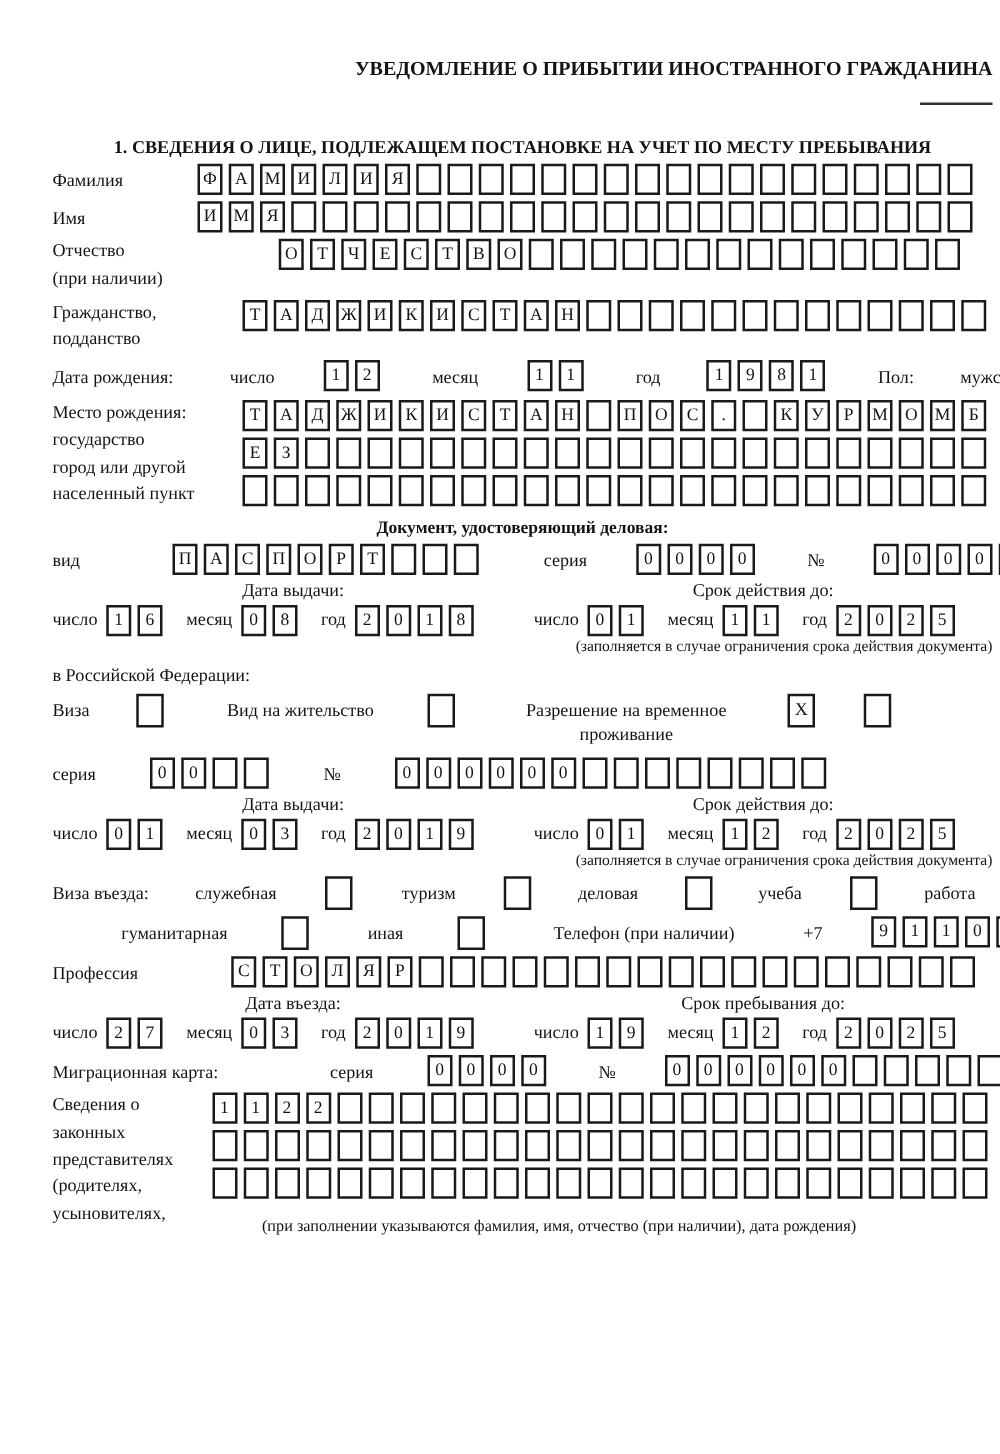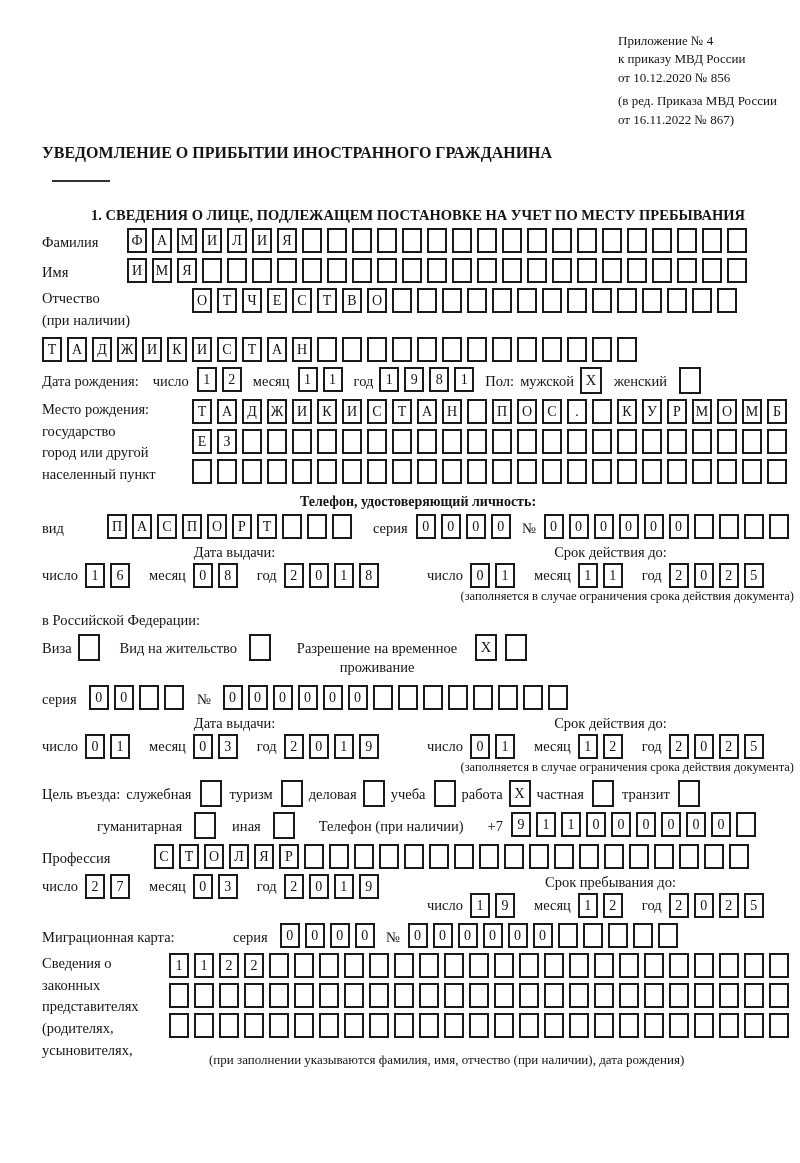--- a/index.html
+++ b/index.html
@@ -6,25 +6,25 @@
   .page {
     width:800px; height:1163px; box-sizing:border-box;
     padding:32px 6px 0 42px; overflow:hidden;
     font-family:"Liberation Serif","DejaVu Serif",serif;
     color:#131313; background:#ffffff;
   }
   
   .appendix { margin-left:576px; font-size:13px; line-height:1.42; }
   .appendix .gap { margin-top:5px; }
   .forma { text-align:right; margin:14px 32px 0 0; font-weight:bold; font-size:15px; }
-  .title { text-align:left; font-weight:bold; font-size:16px; margin-top:12px; line-height:1.5; }
+  .title { text-align:right; font-weight:bold; font-size:16px; margin-top:12px; line-height:1.5; }
   .blank-line { display:inline-block; width:58px; border-bottom:2px solid #333; margin-left:10px; vertical-align:baseline; }
   .sec { text-align:center; font-weight:bold; font-size:14.5px; margin-top:18px; margin-bottom:4px; }
   
-  .row { display:flex; align-items:flex-start; margin-bottom:5px; }
+  .row { display:flex; align-items:flex-start; margin-bottom:5px;gap:31px; }
   .lbl { font-size:14.5px; line-height:1.25; padding-top:5px; flex:none; }
   .w65{width:65px;} .w85{width:85px;} .w100{width:100px;} .w130{width:130px;} .w150{width:150px;} .w175{width:175px;}
   .cells { display:flex; flex:none; }
   .cell {
     box-sizing:border-box; flex:none; width:20px; height:25px;
     border:2px solid #1a1a1a; margin-right:5px;
     text-align:center; font-size:14px; line-height:21px;
   }
   .cbx {
     box-sizing:border-box; flex:none; width:22px; height:27px;
@@ -47,27 +47,20 @@
   .optwrap { width:180px; text-align:center; font-size:14.5px; line-height:1.3; padding-top:5px; flex:none; }
   .ml6{margin-left:6px;} .ml8{margin-left:8px;} .ml12{margin-left:12px;} .ml14{margin-left:14px;}
   .ml16{margin-left:16px;} .ml20{margin-left:20px;} .ml24{margin-left:24px;} .ml55{margin-left:55px;}
   .mb8 { margin-bottom:8px; }
 </style>
 </head>
 <body>
 
 <div class="page">
 
-  <div class="appendix">
-    <div>Приложение № 4</div>
-    <div>к приказу МВД России</div>
-    <div>от 10.12.2020 № 856</div>
-    <div class="gap">(в ред. Приказа МВД России</div>
-    <div>от 16.11.2022 № 867)</div>
-  </div>
 
 
   <div class="title">
     <div>УВЕДОМЛЕНИЕ О ПРИБЫТИИ ИНОСТРАННОГО ГРАЖДАНИНА</div>
     <div><span class="blank-line"></span></div>
   </div>
 
   <div class="sec">1. СВЕДЕНИЯ О ЛИЦЕ, ПОДЛЕЖАЩЕМ ПОСТАНОВКЕ НА УЧЕТ ПО МЕСТУ ПРЕБЫВАНИЯ</div>
 
   <div class="row">
@@ -157,20 +150,24 @@
         <span class="cell"></span>
         <span class="cell"></span>
         <span class="cell"></span>
         <span class="cell"></span>
         <span class="cell"></span>
         <span class="cell"></span>
       </div>
   </div>
 
   <div class="row">
+    <div class="lblcol w130">
+      <div>Гражданство,</div>
+      <div>подданство</div>
+    </div>
     <div class="cells">
         <span class="cell">Т</span>
         <span class="cell">А</span>
         <span class="cell">Д</span>
         <span class="cell">Ж</span>
         <span class="cell">И</span>
         <span class="cell">К</span>
         <span class="cell">И</span>
         <span class="cell">С</span>
         <span class="cell">Т</span>
@@ -300,21 +297,21 @@
           <span class="cell"></span>
           <span class="cell"></span>
           <span class="cell"></span>
           <span class="cell"></span>
           <span class="cell"></span>
           <span class="cell"></span>
         </div>
     </div>
   </div>
 
-  <div class="doc-head">Телефон, удостоверяющий личность:</div>
+  <div class="doc-head">Документ, удостоверяющий деловая:</div>
 
   <div class="row">
     <div class="lbl w65">вид</div>
     <div class="cells">
         <span class="cell">П</span>
         <span class="cell">А</span>
         <span class="cell">С</span>
         <span class="cell">П</span>
         <span class="cell">О</span>
         <span class="cell">Р</span>
@@ -474,21 +471,21 @@
             <span class="cell">0</span>
             <span class="cell">2</span>
             <span class="cell">5</span>
           </div>
       </div>
       <div class="note">(заполняется в случае ограничения срока действия документа)</div>
     </div>
   </div>
 
   <div class="row">
-    <span class="lbl">Цель въезда:</span>
+    <span class="lbl">Виза въезда:</span>
     <span class="lbl ml6">служебная</span>
     <span class="cbx ml8"></span>
     <span class="lbl ml8">туризм</span>
     <span class="cbx ml8"></span>
     <span class="lbl ml6">деловая</span>
     <span class="cbx ml6"></span>
     <span class="lbl ml6">учеба</span>
     <span class="cbx ml8"></span>
     <span class="lbl ml6">работа</span>
     <span class="cbx ml6">X</span>
@@ -544,20 +541,21 @@
         <span class="cell"></span>
         <span class="cell"></span>
         <span class="cell"></span>
         <span class="cell"></span>
         <span class="cell"></span>
       </div>
   </div>
 
   <div class="twocol">
     <div class="col-l">
+      <div class="dg-head">Дата въезда:</div>
       <div class="dg">
         <span class="t t0">число</span>
         <div class="cells">
             <span class="cell">2</span>
             <span class="cell">7</span>
           </div>
         <span class="t">месяц</span>
         <div class="cells">
             <span class="cell">0</span>
             <span class="cell">3</span>

